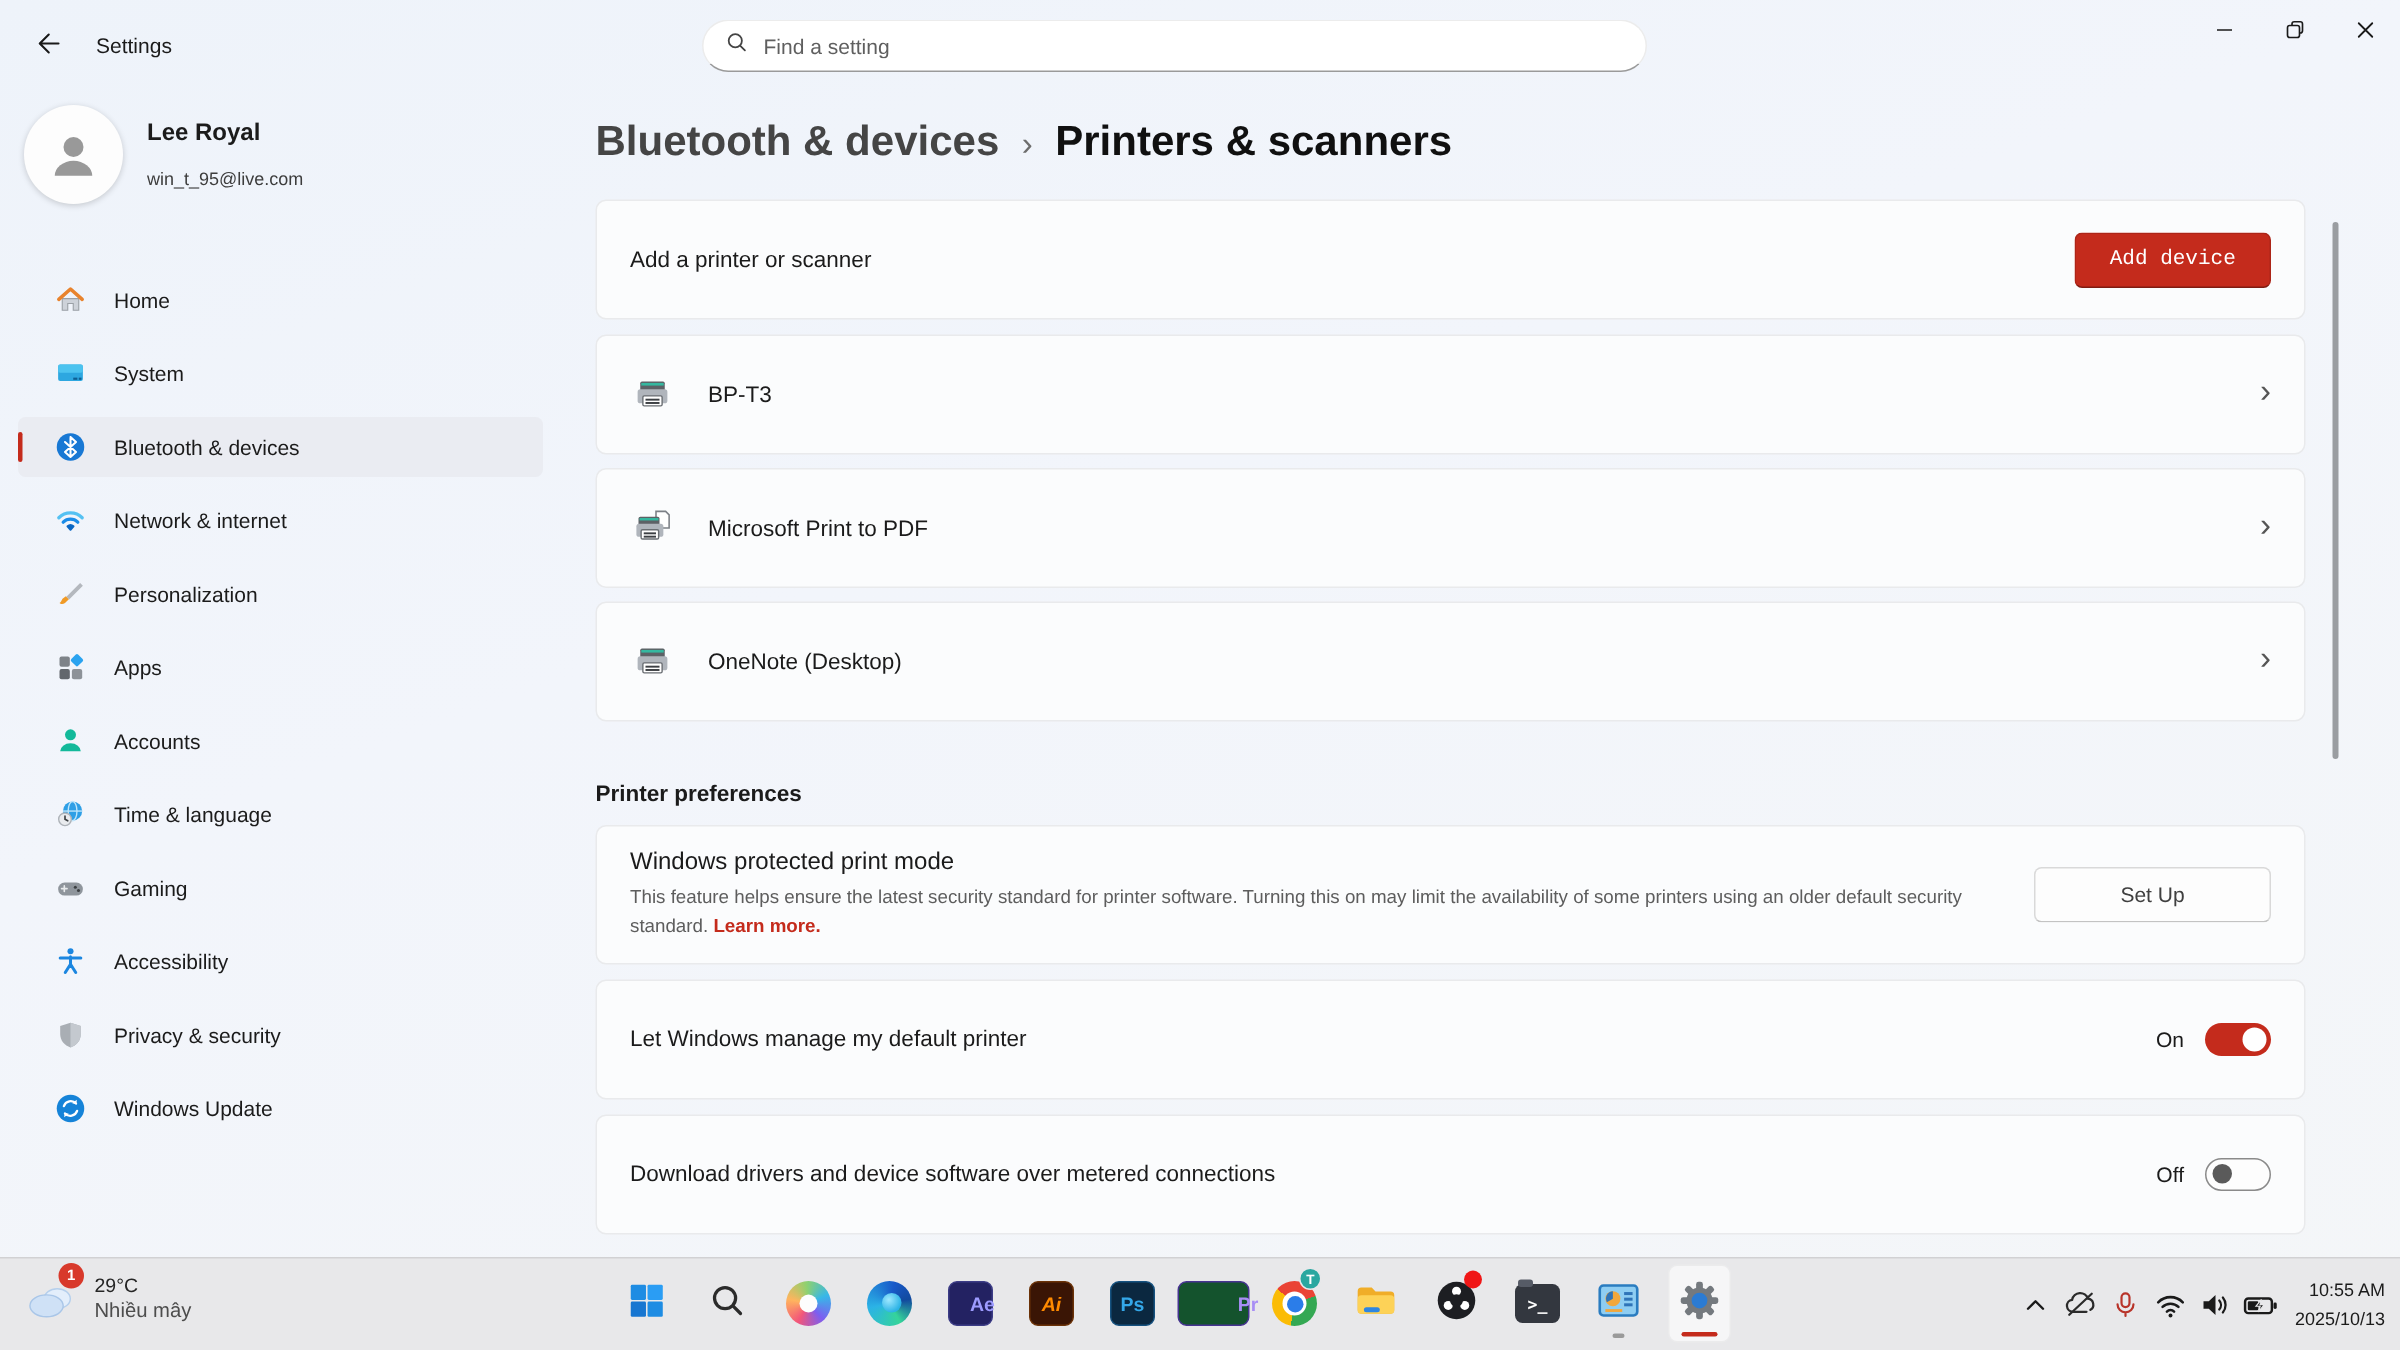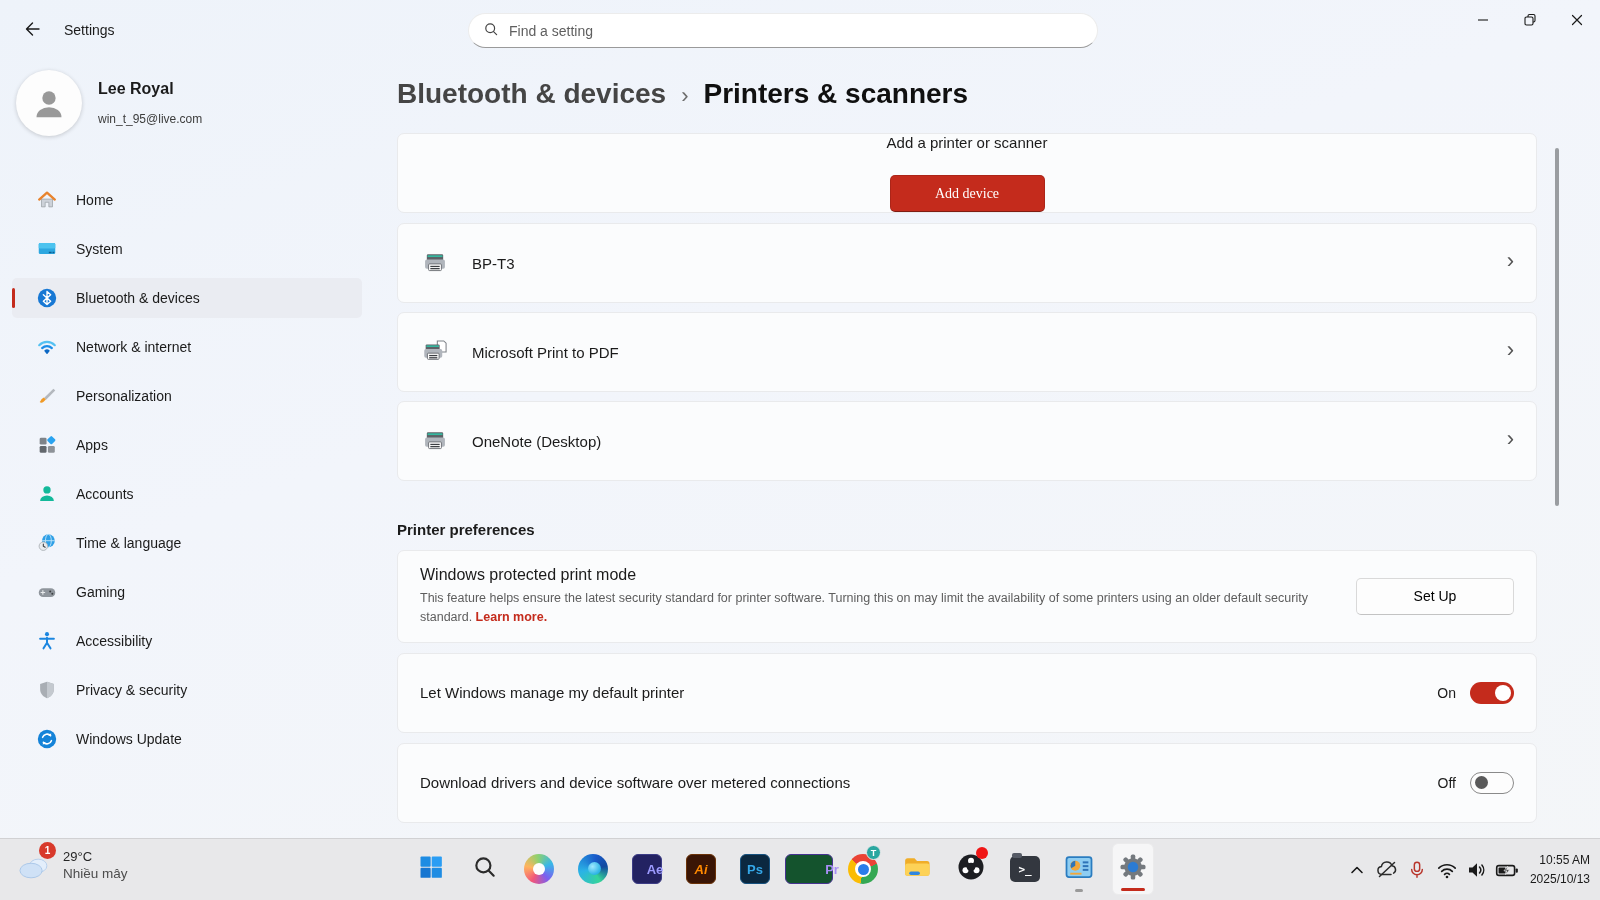--- a/index.html
+++ b/index.html
@@ -34,25 +34,25 @@
   .nav-icon{width:22px;height:22px;display:flex;align-items:center;justify-content:center;}
 
   
   .main{position:absolute;left:397px;top:62px;width:1140px;}
   .breadcrumb{margin:16px 0 0 0;font-size:28px;font-weight:600;display:flex;align-items:center;}
   .bc-parent{color:#454545;cursor:pointer;}
   .bc-sep{color:#6d6d6d;font-size:22px;font-weight:400;padding:0 15px;margin-top:3px;}
   .bc-current{color:#101010;}
   .card{background:#fbfcfd;border:1px solid #e9eaec;border-radius:7px;}
   .row-card{height:80px;display:flex;align-items:center;padding:0 22px;}
-  .mt23{margin-top:23px;flex-direction:column;} .mt10{margin-top:10px;} .mt9{margin-top:9px;}
+  .mt23{margin-top:23px;} .mt10{margin-top:10px;} .mt9{margin-top:9px;}
   .row-label{font-size:15px;}
   .grow{flex:1;}
-  .btn-accent{width:155px;height:37px;background:var(--accent);color:#fff;font-size:14px;font-family:Liberation Serif, serif;border:1px solid rgba(0,0,0,.12);border-bottom-color:rgba(0,0,0,.35);border-radius:5px;cursor:pointer;}
-  .btn-standard{width:158px;height:37px;background:#fdfdfd;color:#000000;font-size:14px;font-family:"Liberation Sans",sans-serif;border:1px solid #d9d9d9;border-bottom-color:#c3c3c3;border-radius:5px;cursor:pointer;}
+  .btn-accent{width:131px;height:37px;background:var(--accent);color:#fff;font-size:14px;font-family:Liberation Mono, monospace;border:1px solid rgba(0,0,0,.12);border-bottom-color:rgba(0,0,0,.35);border-radius:5px;cursor:pointer;}
+  .btn-standard{width:158px;height:37px;background:#fdfdfd;color:#404040;font-size:14px;font-family:"Liberation Sans",sans-serif;border:1px solid #d9d9d9;border-bottom-color:#c3c3c3;border-radius:5px;cursor:pointer;}
   .printer-icon{width:30px;height:30px;margin-right:22px;display:flex;align-items:center;justify-content:center;}
   .chev{font-size:22px;color:#555;line-height:1;padding-bottom:4px;}
   .section-title{margin:40px 0 12px 0;font-size:15px;font-weight:700;}
   .pref-card{display:flex;align-items:center;padding:15px 22px;}
   .pref-title{font-size:16px;margin-bottom:5px;}
   .pref-desc{font-size:12.5px;color:#5d5d5d;line-height:1.5;max-width:918px;}
   .link{color:var(--accent);font-weight:600;cursor:pointer;}
   .state-label{font-size:14px;margin-right:14px;}
   .toggle{width:44px;height:22px;border-radius:11px;position:relative;cursor:pointer;}
   .toggle.on{background:var(--accent);}

